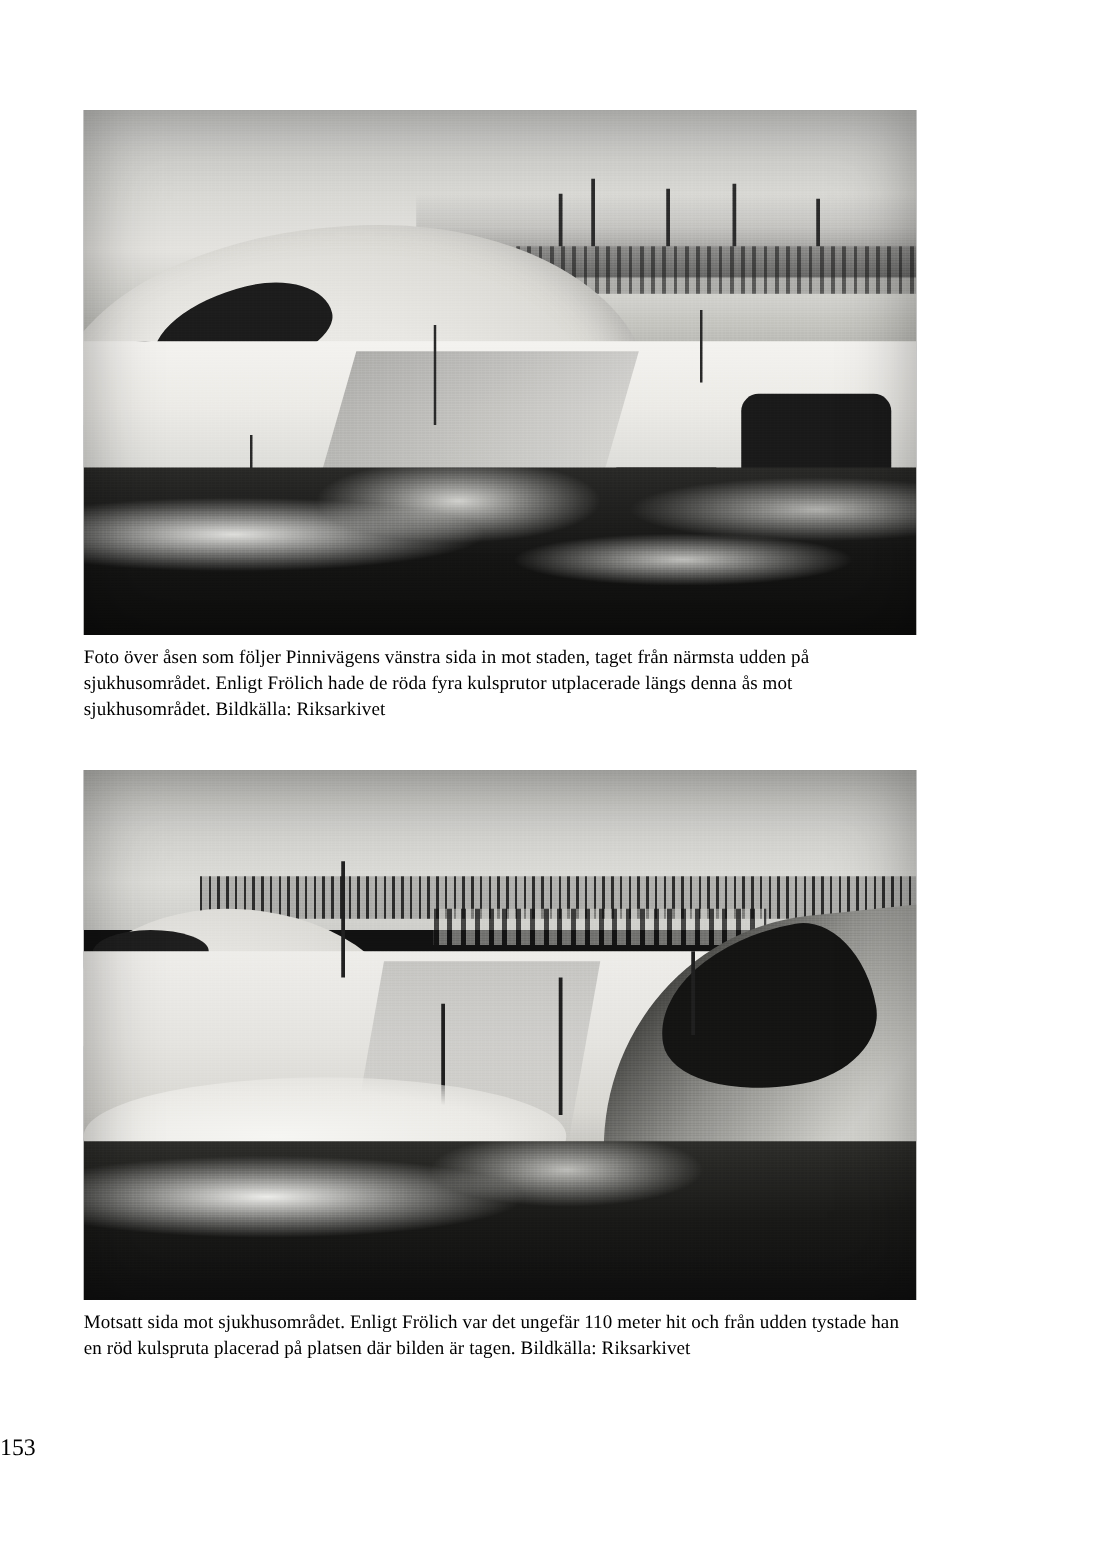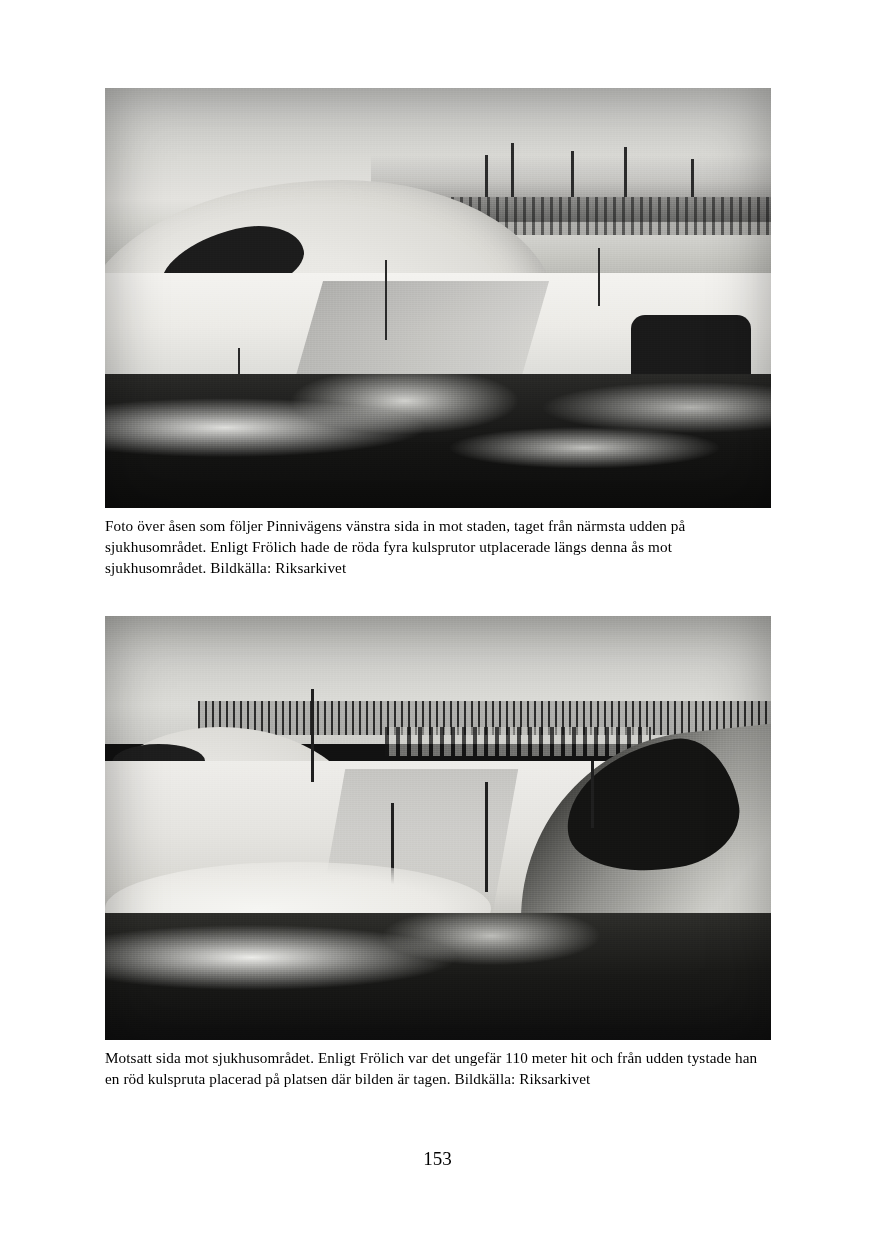--- a/index.html
+++ b/index.html
@@ -13,21 +13,21 @@
     font-family: "Liberation Serif", serif;
     color: #000000;
     position: relative;
     overflow: hidden;
   }
   .page {
     position: relative;
     width: 875px;
     height: 1212px;
     box-sizing: border-box;
-    padding: 88px 105px 0 105px;
+    padding: 88px 105px 0 67px;
   }
 
   .figure {
     position: relative;
     width: 666px;
   }
 
   .photo {
     position: relative;
     width: 666px;
@@ -48,21 +48,21 @@
 
   .gap {
     height: 38px;
   }
 
   .page-number {
     position: absolute;
     left: 0;
     right: 0;
     top: 1148px;
-    text-align: center;
+    text-align: left;
     font-size: 19px;
   }
 
   
   .p1-sky {
     position: absolute;
     left: 0; top: 0; width: 100%; height: 46%;
     background: linear-gradient(to bottom, #c9c9c6 0%, #d6d6d2 30%, #e4e3df 58%, #cfcfca 80%, #b9b9b4 100%);
   }
   .p1-skyline {

